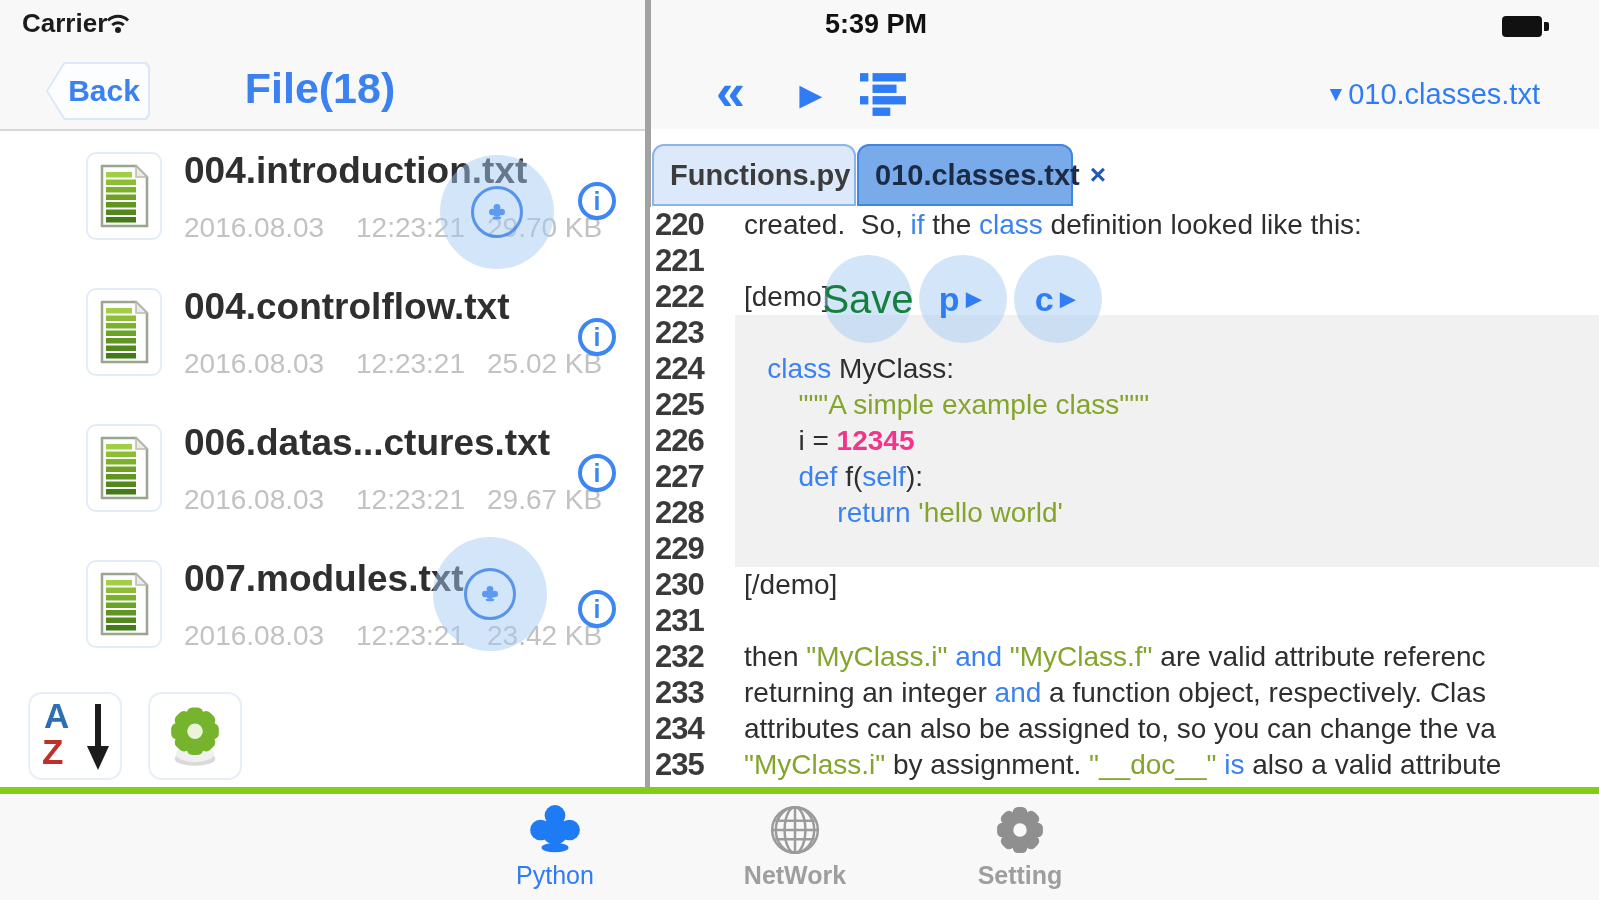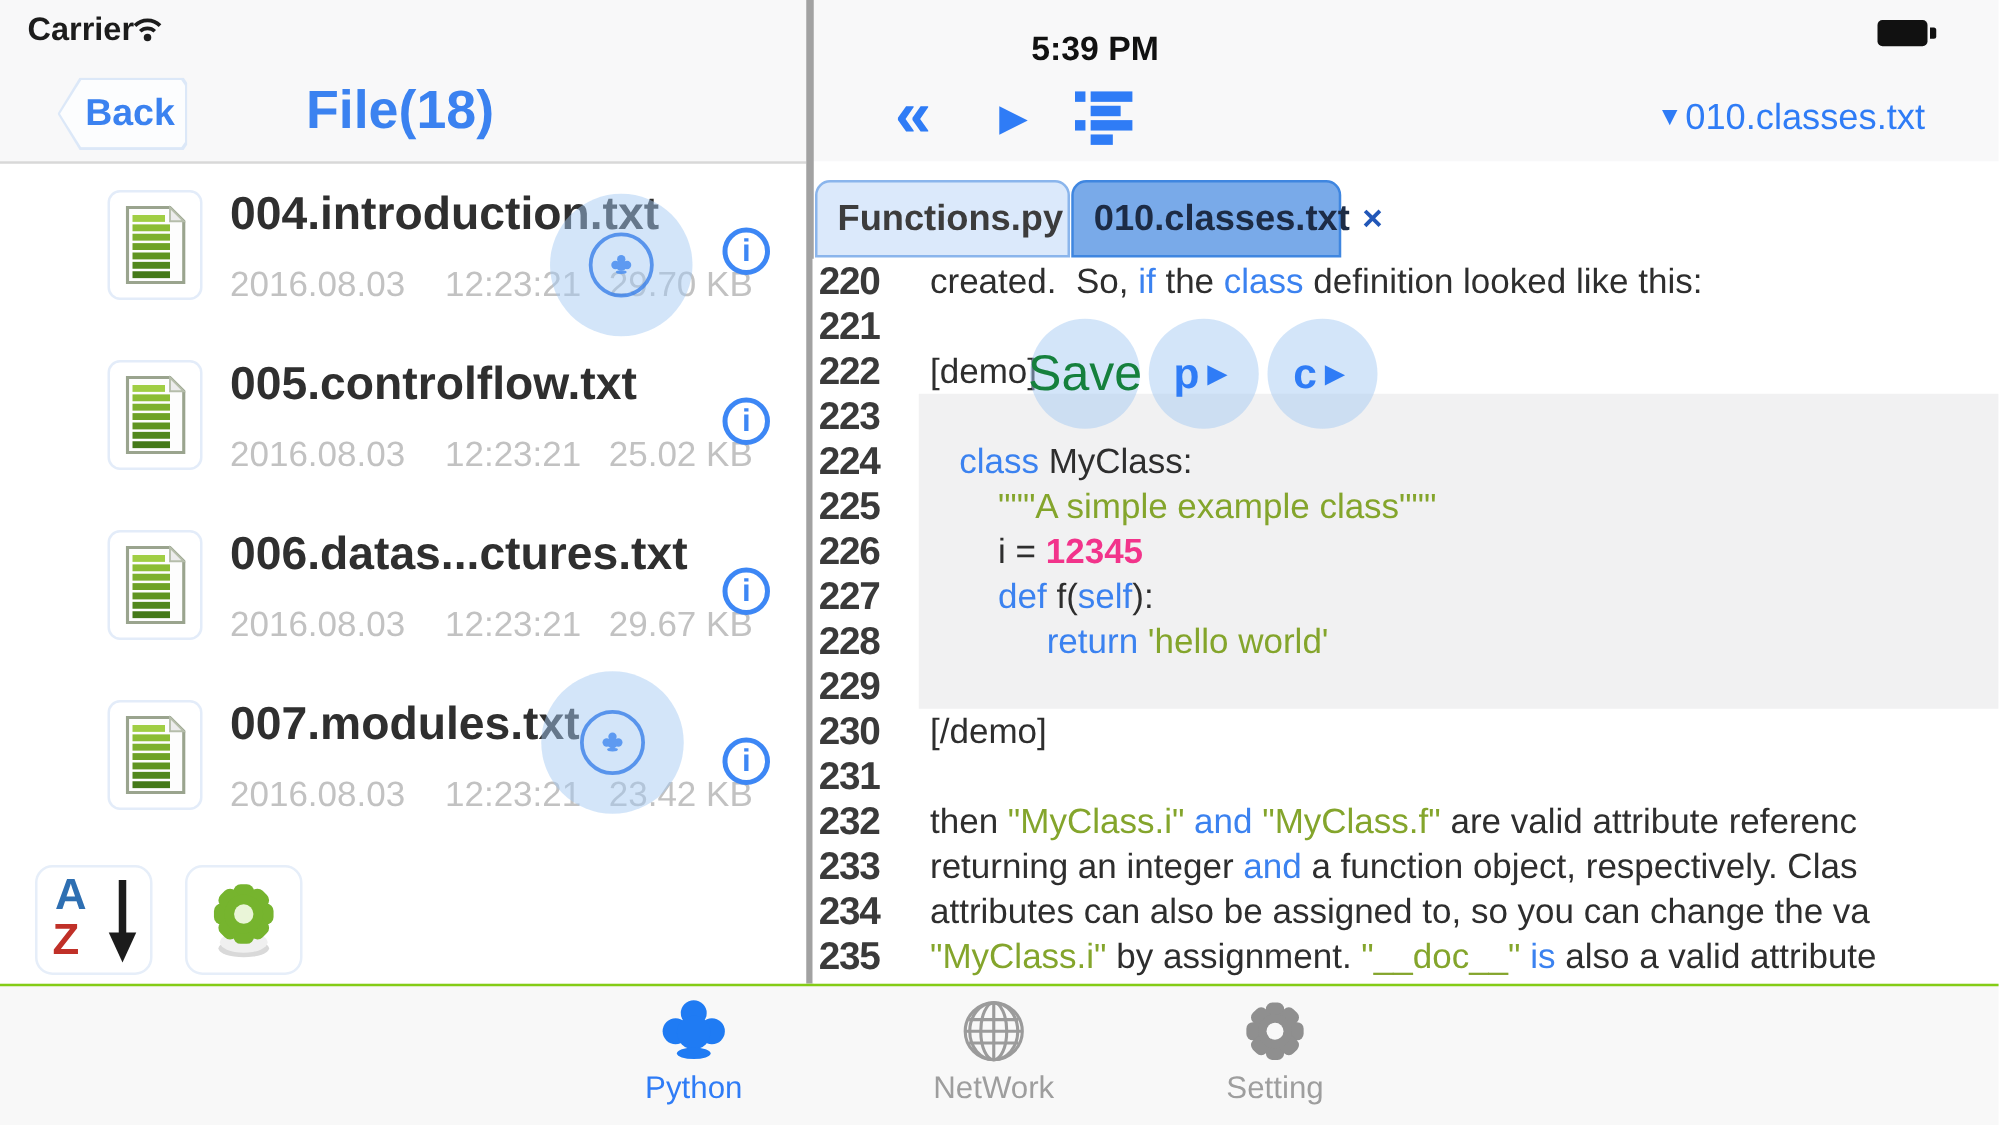--- a/index.html
+++ b/index.html
@@ -4,21 +4,21 @@
 <style>
   html,body{margin:0;padding:0;}
   body{width:1599px;height:900px;overflow:hidden;background:#ffffff;
        font-family:"Liberation Sans","DejaVu Sans",sans-serif;position:relative;}
   .abs{position:absolute;}
 
   
   .top-strip{left:0;top:0;width:1599px;height:129px;background:#f8f8f9;}
   .carrier{left:22px;top:8px;font-size:26px;font-weight:600;color:#1c1c1c;}
   .wifi{left:104px;top:12px;}
-  .time{left:825px;top:24px;font-size:27px;font-weight:700;color:#111;}
+  .time{left:825px;top:9px;font-size:27px;font-weight:700;color:#111;}
   .battery-body{left:1502px;top:16px;width:40px;height:21px;background:#111;border-radius:4px;}
   .battery-tip{left:1544px;top:22px;width:5px;height:9px;background:#111;border-radius:0 2px 2px 0;}
 
   
   .left-pane{left:0;top:0;width:645px;height:787px;background:transparent;}
   .back-btn{left:46px;top:62px;width:104px;height:58px;cursor:pointer;}
   .back-outer{position:absolute;inset:0;background:#dce8f8;
               clip-path:polygon(17% 0,97% 0,100% 8%,100% 92%,97% 100%,17% 100%,0 50%);}
   .back-inner{position:absolute;inset:2px;background:#fcfdfe;
               clip-path:polygon(17% 0,97% 0,100% 8%,100% 92%,97% 100%,17% 100%,0 50%);
@@ -87,26 +87,26 @@
   .seg-k{color:#3b82f0;}
   .seg-s{color:#84a52c;}
   .seg-n{color:#f2348b;font-weight:700;}
 
   .overlay-btn{width:88px;height:88px;z-index:40;cursor:pointer;}
   .overlay-btn .lbl{font-size:40px;font-weight:500;color:#15803d;white-space:nowrap;}
   .overlay-btn .lbl-small{font-size:34px;font-weight:700;color:#2f7cf6;}
   .overlay-btn .run-glyph{font-size:27px;color:#2f7cf6;margin-left:1px;}
 
   
-  .bottom-bar{left:0;top:787px;width:1599px;height:113px;background:#f8f8f8;border-top:2px solid #84cc16;box-sizing:border-box;}
+  .bottom-bar{left:0;top:787px;width:1599px;height:113px;background:#f8f8f8;border-top:7px solid #84cc16;box-sizing:border-box;}
   .bb-item{position:absolute;top:6px;width:160px;transform:translateX(-50%);text-align:center;cursor:pointer;}
   .bb-icon{height:60px;display:flex;align-items:center;justify-content:center;}
   .bb-label{font-size:25px;font-weight:500;margin-top:1px;}
   .bb-active .bb-label{color:#2f7cf6;}
-  .bb-idle .bb-label{color:#9e9e9e;}
+  .bb-idle .bb-label{color:#9e9e9e;font-weight:bold;}
 </style>
 </head>
 <body>
 
 <div class="abs top-strip"></div>
 <div class="abs carrier">Carrier</div>
 <div class="abs wifi">
   <svg width="28" height="22" viewBox="0 0 28 22">
     <path d="M4 8.5 a14 14 0 0 1 20 0" stroke="#1c1c1c" stroke-width="3" fill="none"></path>
     <path d="M8.2 13 a8.5 8.5 0 0 1 11.6 0" stroke="#1c1c1c" stroke-width="3" fill="none"></path>
@@ -151,21 +151,21 @@
     <rect x="9" y="9" width="26" height="5.5" fill="#a0ce44"></rect>
     <rect x="9" y="16.5" width="30" height="5.5" fill="#8bbd35"></rect>
     <rect x="9" y="24" width="30" height="5.5" fill="#7db02e"></rect>
     <rect x="9" y="31.5" width="30" height="5.5" fill="#6ea227"></rect>
     <rect x="9" y="39" width="30" height="5.5" fill="#609522"></rect>
     <rect x="9" y="46.5" width="30" height="5.5" fill="#52881d"></rect>
     <rect x="9" y="54" width="30" height="5.5" fill="#447a18"></rect>
     <path d="M39 3 l11 11 h-11 z" fill="#ececec" stroke="#b5bdaa" stroke-width="1.5"></path>
   </svg>
 </div>
-        <div class="file-name">005.controlflow.txt</div>
+        <div class="file-name">004.controlflow.txt</div>
         <div class="file-meta"><span class="meta-date">2016.08.03</span><span class="meta-time">12:23:21</span><span>25.02 KB</span></div>
         <div class="info-btn">i</div>
       </div>
       <div class="file-row" style="top: 290px;">
         <div class="icon-tile">
   <svg width="54" height="66" viewBox="0 0 54 66">
     <path d="M5 3 h34 l11 11 v49 h-45 z" fill="#fdfdfd" stroke="#9aa48e" stroke-width="2.5"></path>
     <rect x="9" y="9" width="26" height="5.5" fill="#a0ce44"></rect>
     <rect x="9" y="16.5" width="30" height="5.5" fill="#8bbd35"></rect>
     <rect x="9" y="24" width="30" height="5.5" fill="#7db02e"></rect>

